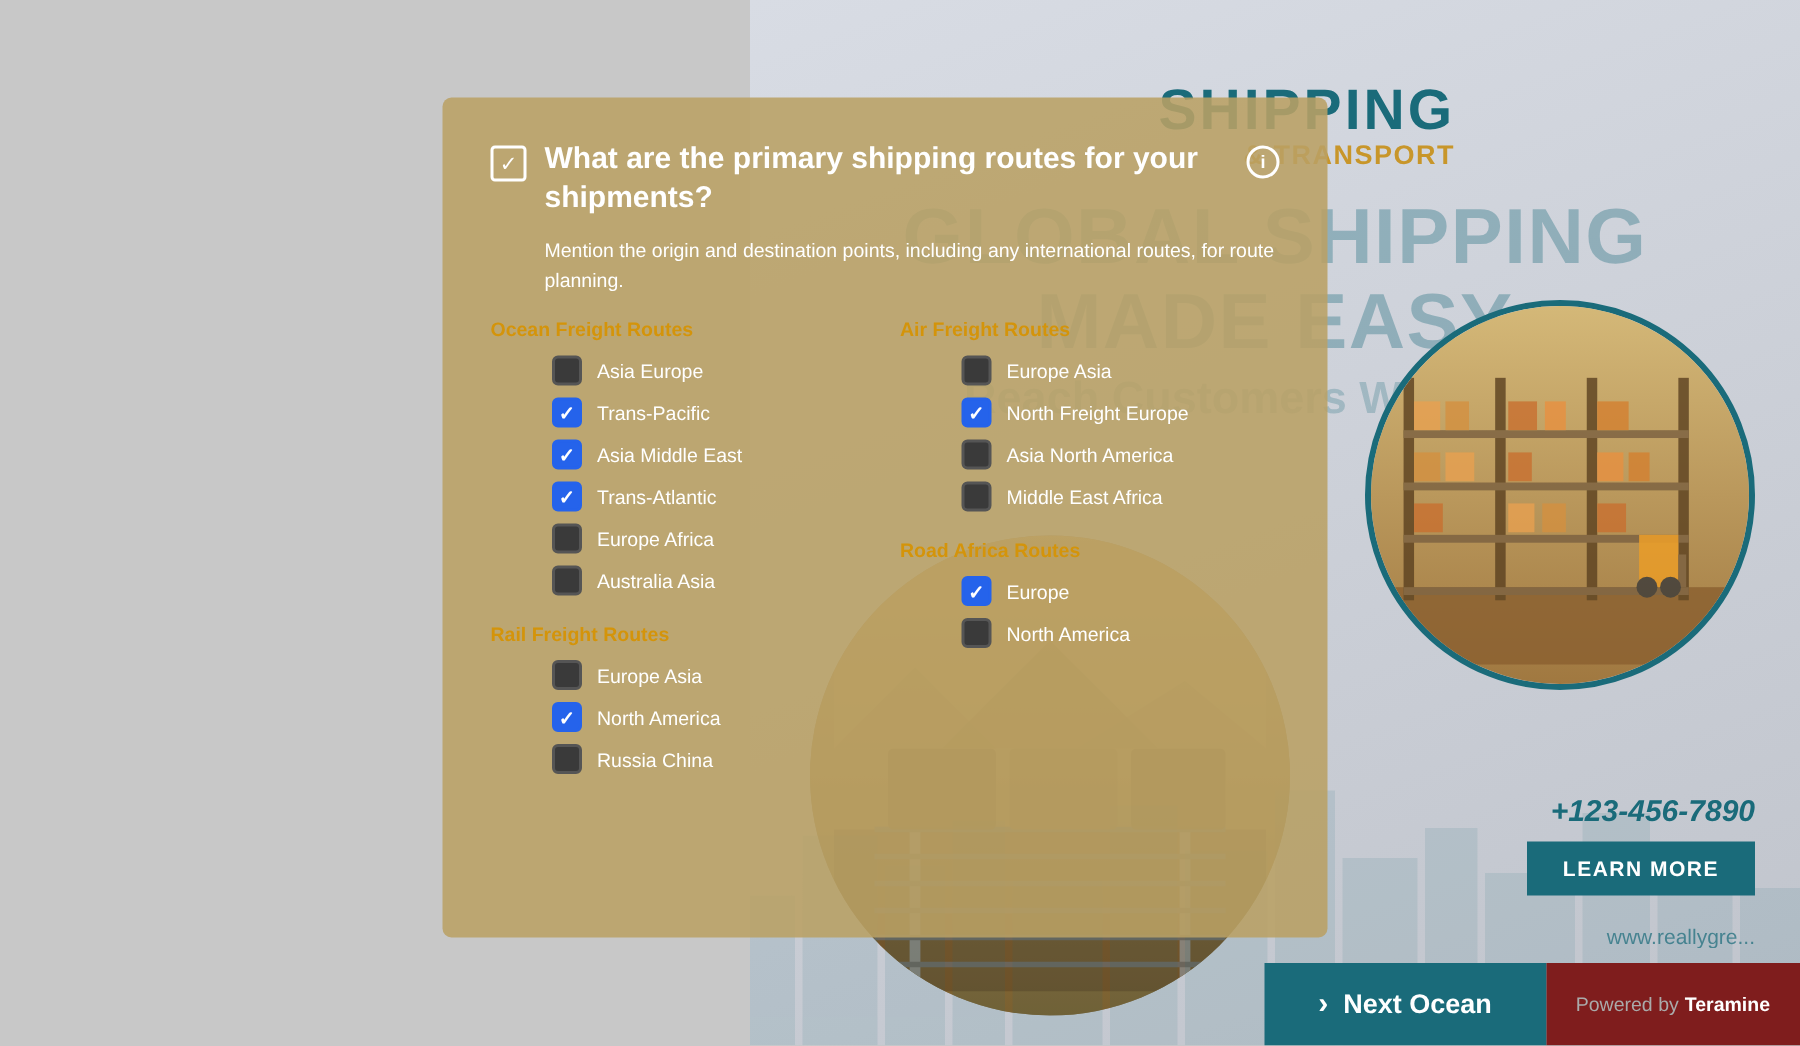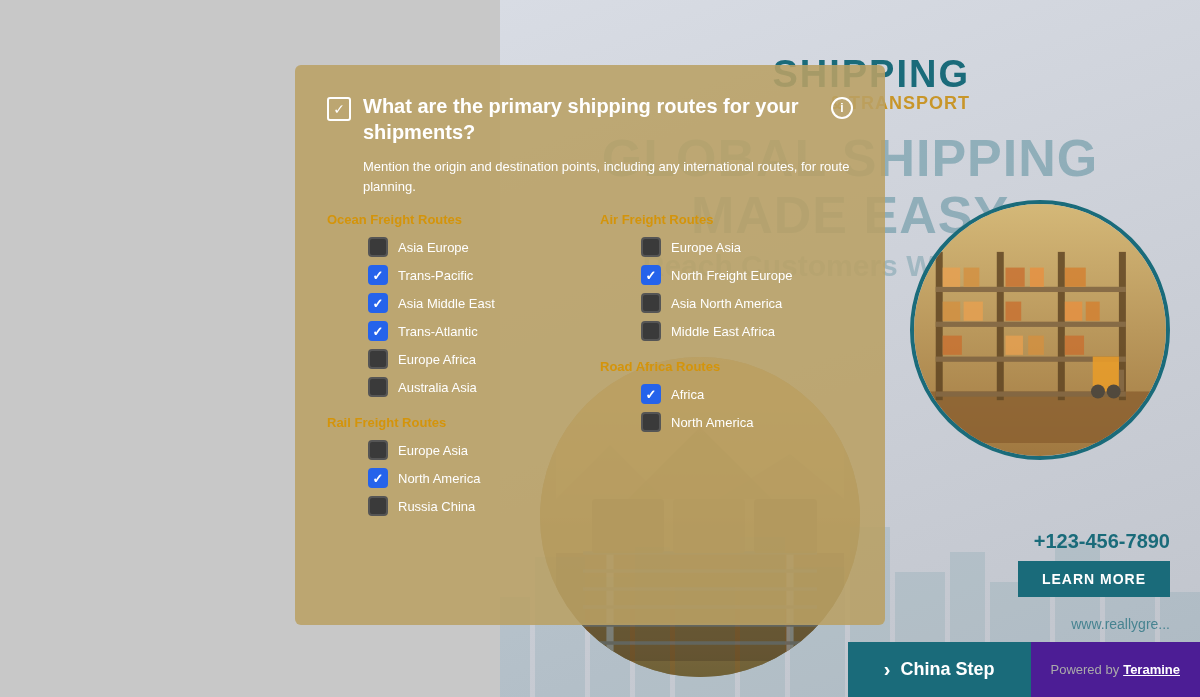--- a/index.html
+++ b/index.html
@@ -141,20 +141,21 @@
       position: absolute;
       bottom: 100px;
       right: 30px;
       text-align: right;
     }
 
     .phone-text {
       font-size: 20px;
       font-weight: 700;
       color: #1a6b7a;
+      font-style: italic;
     }
 
     .learn-more-btn {
       margin-top: 8px;
       background: #1a6b7a;
       color: #fff;
       border: none;
       padding: 10px 24px;
       font-size: 14px;
       font-weight: 700;
@@ -321,33 +322,32 @@
       display: flex;
       align-items: center;
       gap: 10px;
     }
 
     .next-step-btn .arrow {
       font-size: 20px;
     }
 
     .powered-by {
-      background: #4c1d95;
+      background: #7f1d1d;
       color: #aaa;
       height: 55px;
       padding: 16px 20px;
       display: flex;
       align-items: center;
       font-size: 13px;
       gap: 4px;
     }
 
     .powered-by strong {
       color: #fff;
-      text-decoration: underline;
     }
 
     
     .left-col {}
     .right-col {}
   </style>
 </head>
 <body>
 
 <div class="brand-area">
@@ -531,33 +531,33 @@
         <li class="checkbox-item">
           <div class="cb-box"></div>
           <span class="cb-label">Middle East Africa</span>
         </li>
       </ul>
 
       <div class="section-title">Road Africa Routes</div>
       <ul class="checkbox-list">
         <li class="checkbox-item">
           <div class="cb-box checked"></div>
-          <span class="cb-label">Africa</span>
+          <span class="cb-label">Europe</span>
         </li>
         <li class="checkbox-item">
           <div class="cb-box"></div>
           <span class="cb-label">North America</span>
         </li>
       </ul>
     </div>
   </div>
 </div>
 
 <div class="bottom-bar">
   <button class="next-step-btn">
     <span class="arrow">›</span>
-    <span>China Step</span>
+    <span>Next Ocean</span>
   </button>
   <div class="powered-by">
     <span>Powered by</span>
     <strong>Teramine</strong>
   </div>
 </div>
 
 </body></html>

